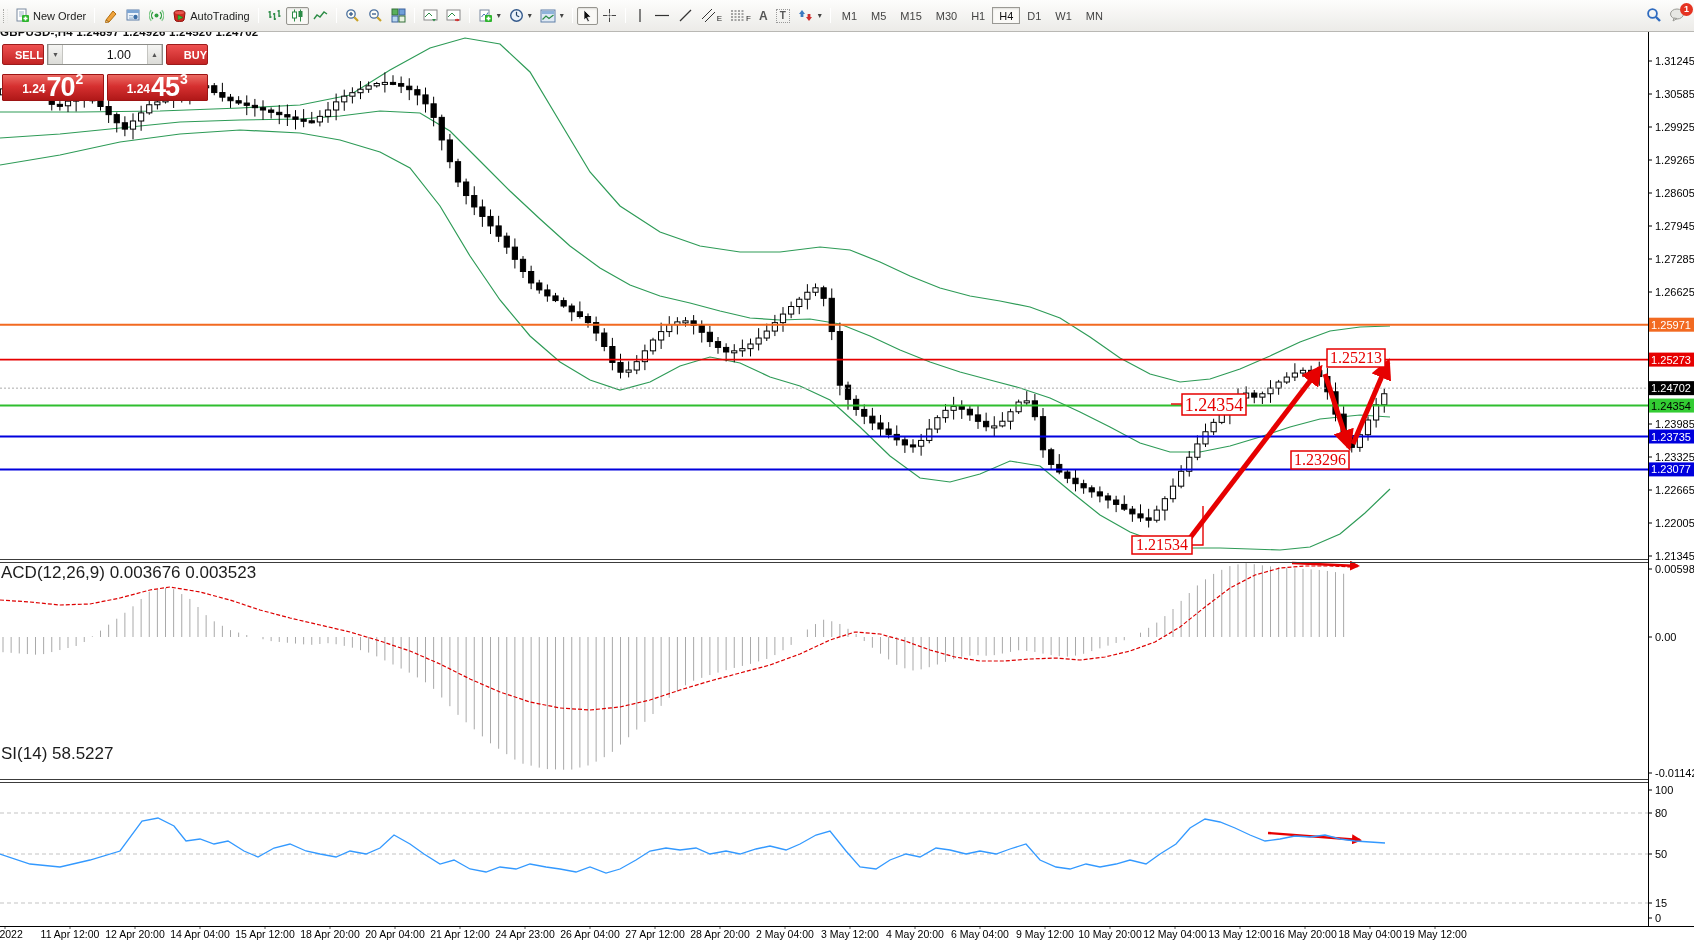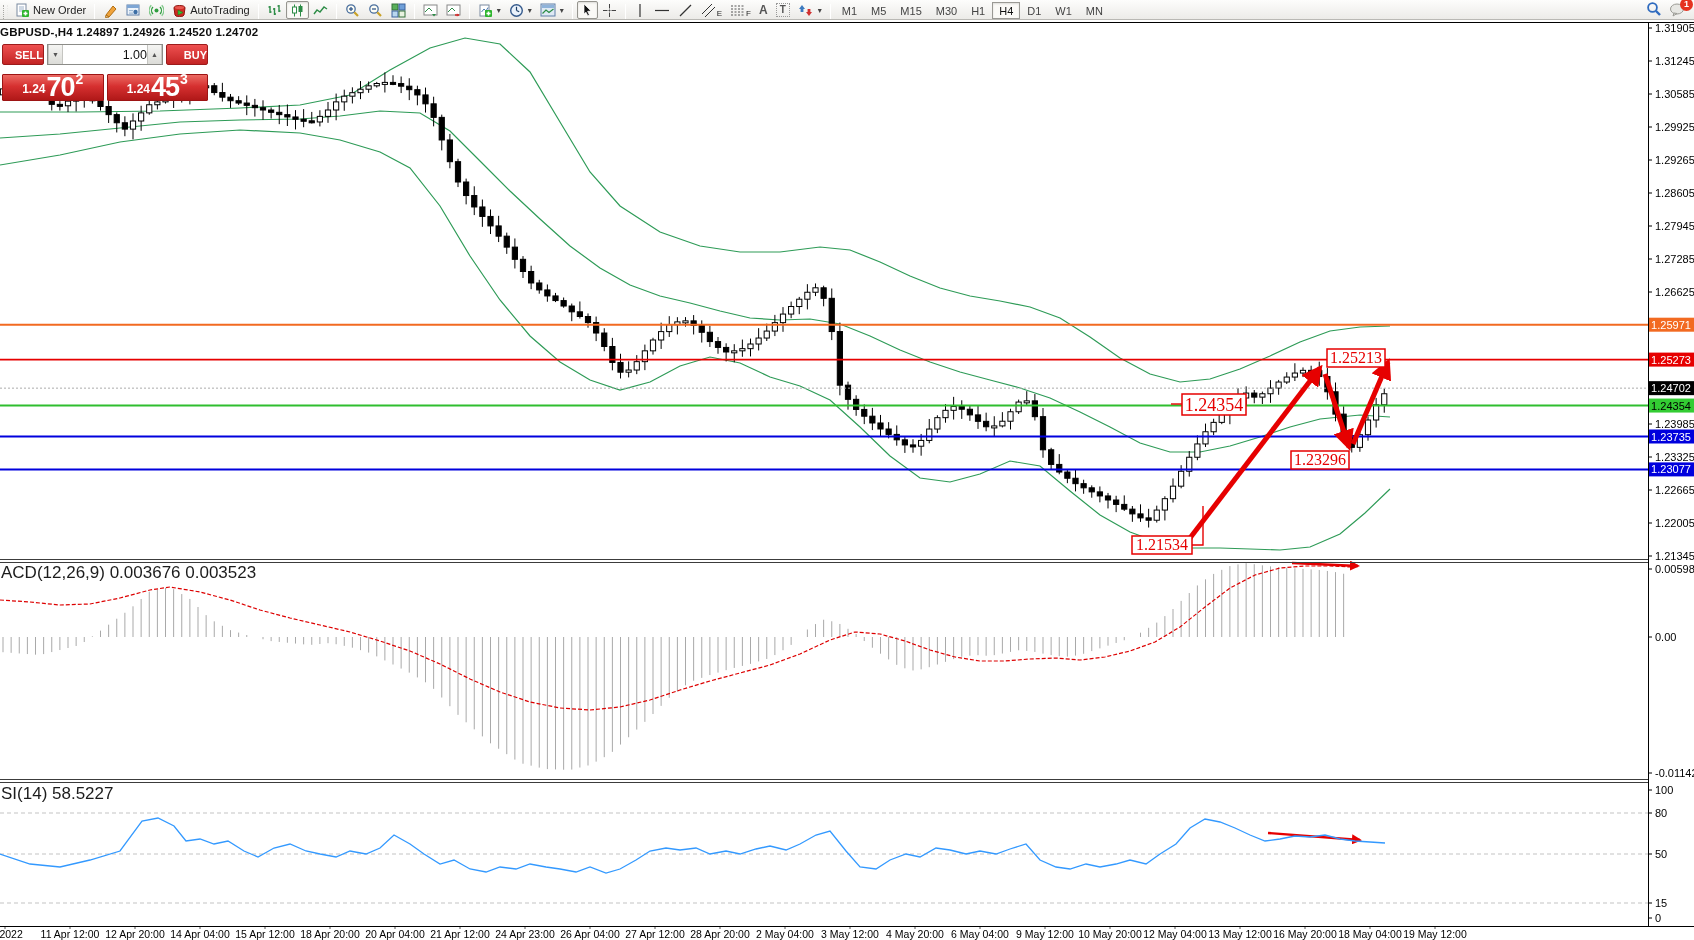--- a/index.html
+++ b/index.html
@@ -1,18 +1,18 @@
 <!DOCTYPE html>
 <html><head>
 <meta charset="utf-8">
 <style>
 *{margin:0;padding:0;box-sizing:border-box}
 html,body{width:1694px;height:940px;background:#fff;overflow:hidden;position:relative;
   font-family:"Liberation Sans",sans-serif;-webkit-font-smoothing:antialiased}
-.toolbar{position:absolute;top:0;left:0;width:1694px;height:20px;z-index:6;display:flex;align-items:flex-end;
+.toolbar{position:absolute;top:0;left:0;width:1694px;height:32px;z-index:6;display:flex;align-items:center;
   background:linear-gradient(#fdfdfc,#ecebe8);border-bottom:1px solid #b9b8b4;font-size:11px;color:#222}
 .grip{width:5px;height:14px;margin:0 3px;border-left:1px dotted #a8a8a4;border-right:1px dotted #e9e9e6}
 .sep{width:1px;height:15px;background:#c3c3bf;border-right:1px solid #fff;margin:0 4px}
 .tbtn{display:flex;align-items:center;gap:3px;height:18px;padding:1px 3px;border:1px solid transparent;border-radius:2px;cursor:default}
 .tbtn.sel{border:1px solid #96958f;background:#faf9f6;box-shadow:inset 0 1px 2px rgba(0,0,0,.12)}
 .tbtn svg{display:block}
 .caret{font-size:8px;color:#444;margin-left:1px}
 .tf-group{display:flex;align-items:center}
 .tf{padding:1px 6px;height:17px;line-height:15px;font-size:11px;color:#444;border:1px solid transparent}
 .tf.sel{border:1px solid #9a9994;background:#fbfaf7;box-shadow:inset 0 1px 2px rgba(0,0,0,.12);color:#111}
@@ -22,21 +22,21 @@
   color:#fff;font-size:9px;font-weight:700;text-align:center;line-height:13px;padding:0 2px}
 #plot{position:absolute;left:0;top:0;z-index:1;font-family:"Liberation Sans",sans-serif}
 .chart-title{position:absolute;left:0;top:26px;z-index:4;font-size:11.5px;font-weight:700;color:#0e0e0e;letter-spacing:.2px}
 .ind-label{position:absolute;z-index:4;font-size:17px;color:#1c1c1c}
 .trade{position:absolute;left:2px;top:44px;width:206px;z-index:5}
 .trow1{display:flex;height:21px}
 .bsell,.bbuy{width:42px;color:#fff;font-size:11px;font-weight:700;text-align:right;
   background:linear-gradient(#ee5050,#c32424);border:1px solid #9d1b1b;border-radius:2px;cursor:pointer}
 .vol{flex:1;display:flex;margin:0 3px;border:1px solid #8c8c88;background:#fff;height:21px}
 .vol .st{width:15px;border:none;background:linear-gradient(#f5f5f3,#dcdcd8);color:#555;font-size:7px;cursor:pointer;border-left:1px solid #c5c5c1;border-right:1px solid #c5c5c1}
-.vol input{flex:1;width:50px;border:none;outline:none;text-align:right;padding-right:0;font-size:12.5px;color:#111;font-family:"Liberation Sans",sans-serif}
+.vol input{flex:1;width:50px;border:none;outline:none;text-align:right;padding-right:16px;font-size:12.5px;color:#111;font-family:"Liberation Sans",sans-serif}
 .trow2{display:flex;height:27px;margin-top:9px;gap:3px}
 .pp{flex:1;display:flex;align-items:flex-end;justify-content:center;color:#fff;border-radius:1px;padding-bottom:1px;
   background:linear-gradient(#ec6a63 0%,#d63030 45%,#b01818 100%);border:1px solid #9d1414}
 .pp .sm{font-size:12px;font-weight:700;margin:0 1px 3px 0}
 .pp .bg{font-size:27px;font-weight:700;line-height:23px;letter-spacing:-1px}
 .pp .sp{font-size:14px;font-weight:700;margin:0 0 12px 1px}
 </style>
 </head>
 <body>
 
@@ -1000,21 +1000,21 @@
     <line x1="1648.5" y1="22" x2="1648.5" y2="926" stroke="#000" stroke-width="1"></line>
     <line x1="0" y1="559.5" x2="1648" y2="559.5" stroke="#3c3c3c" stroke-width="1"></line>
     <line x1="0" y1="562.5" x2="1648" y2="562.5" stroke="#3c3c3c" stroke-width="1"></line>
     <line x1="0" y1="779.5" x2="1648" y2="779.5" stroke="#3c3c3c" stroke-width="1"></line>
     <line x1="0" y1="782.5" x2="1648" y2="782.5" stroke="#3c3c3c" stroke-width="1"></line>
     <line x1="0" y1="926.5" x2="1694" y2="926.5" stroke="#000" stroke-width="1"></line>
   </svg>
 
 <div class="chart-title">GBPUSD-,H4  1.24897 1.24926 1.24520 1.24702</div>
 <div class="ind-label" style="left:1px;top:563px">ACD(12,26,9) 0.003676 0.003523</div>
-<div class="ind-label" style="left:1px;top:784px">SI(14) 58.5227</div>
+<div class="ind-label" style="left:1px;top:744px">SI(14) 58.5227</div>
 
 <div class="trade">
   <div class="trow1">
     <button class="bsell">SELL</button>
     <div class="vol">
       <button class="st">▼</button>
       <input value="1.00" style="">
       <button class="st">▲</button>
     </div>
     <button class="bbuy">BUY</button>

